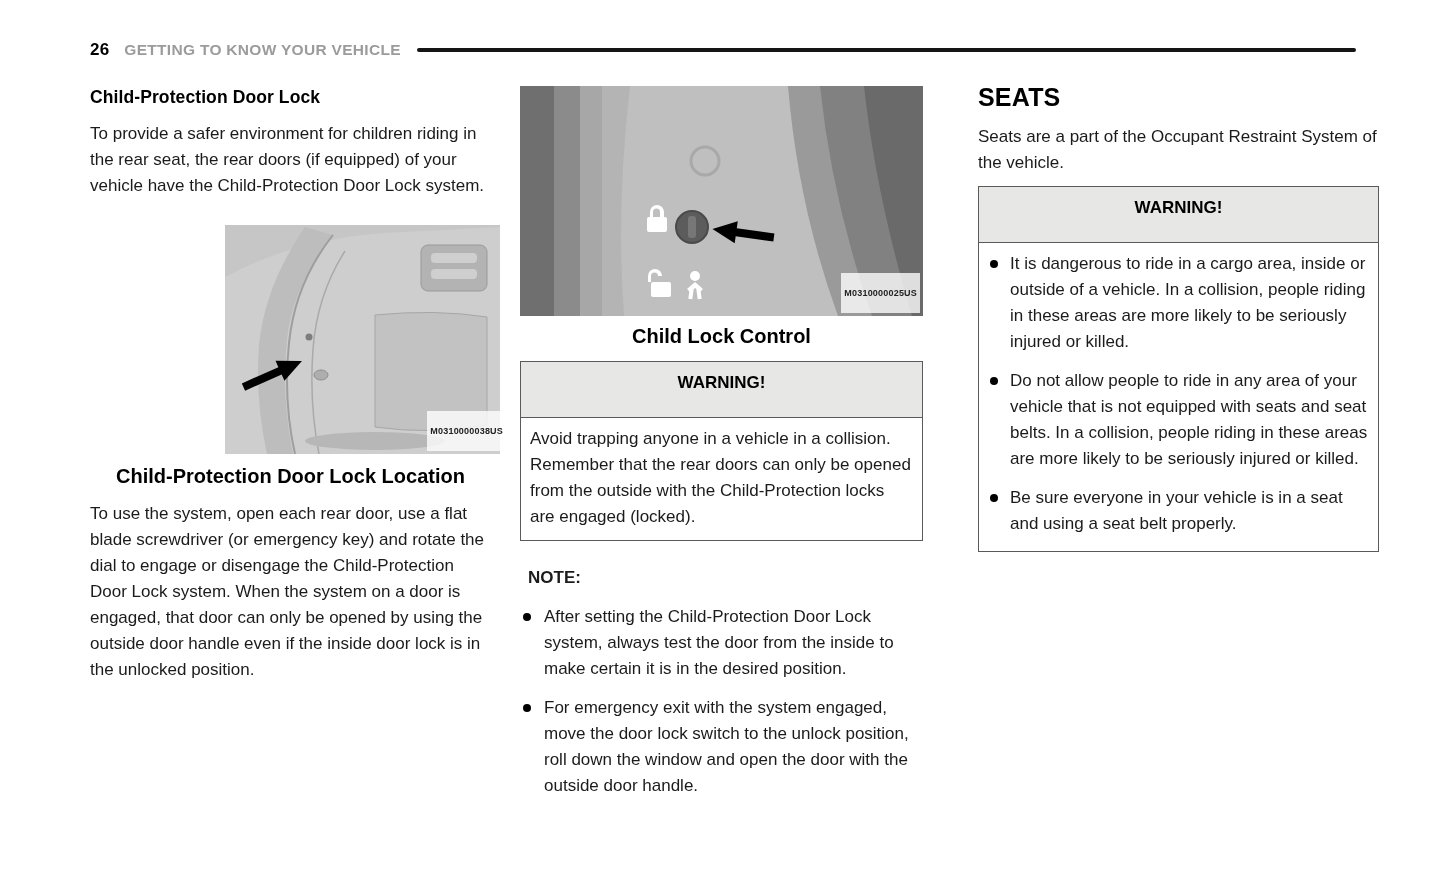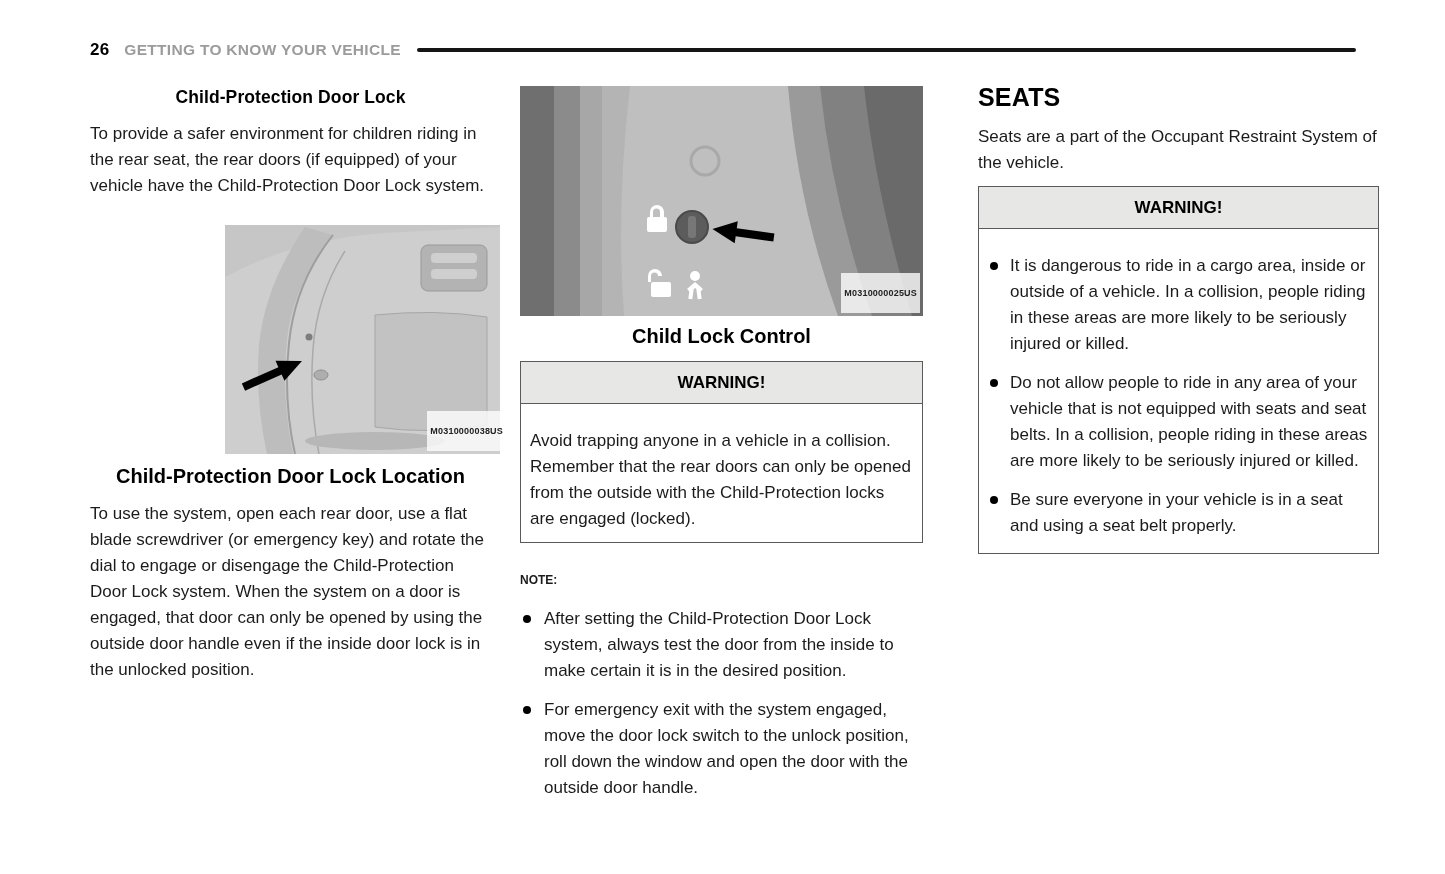--- a/index.html
+++ b/index.html
@@ -20,21 +20,21 @@
   .page-num { font-size: 17px; font-weight: bold; color: #000; letter-spacing: .2px; }
   .section-title { font-size: 15.5px; font-weight: bold; color: #9b9b9b; margin-left: 15px; letter-spacing: .3px; }
   .header-rule { flex: 1; height: 4px; background: #151515; margin-left: 16px; border-radius: 2px; }
 
   
   .col { position: absolute; font-size: 17px; line-height: 26px; }
   #col1 { left: 90px;  top: 84px; width: 401px; }
   #col2 { left: 520px; top: 86px; width: 403px; }
   #col3 { left: 978px; top: 84px; width: 401px; }
 
-  .h-small { font-size: 17.5px; font-weight: bold; color: #000; margin-bottom: 11px; letter-spacing: .1px; text-align: center; }
+  .h-small { font-size: 17.5px; font-weight: bold; color: #000; margin-bottom: 11px; letter-spacing: .1px; }
   .h-big   { font-size: 25px;  font-weight: bold; color: #000; margin-bottom: 14px; letter-spacing: .2px; }
   .para { margin-bottom: 10px; }
 
   
   .figure { position: relative; }
   #fig1 { width: 293px; height: 229px; margin: 26px 0 0 126px; }
   #fig2 { width: 403px; height: 230px; }
   .figure svg { display: block; width: 100%; height: 100%; }
   .fig-code {
     position: absolute; right: 3px; bottom: 3px;
@@ -45,28 +45,28 @@
     text-align: center; font-weight: bold; font-size: 20px;
     margin-top: 7px; margin-bottom: 12px; color: #000;
   }
   #col1 .fig-caption { margin-top: 9px; }
 
   
   .warning-box { border: 1px solid #5a5a5a; background: #fff; }
   .warning-head {
     background: #e7e7e5; border-bottom: 1px solid #5a5a5a;
     text-align: center; font-weight: bold; font-size: 17px;
-    padding: 8px 0 7px 0; color: #000;
+    padding: 8px 0 21px 0; color: #000;
   }
-  .warning-body { padding: 24px 9px 10px 9px; font-size: 17px; line-height: 26px; }
+  .warning-body { padding: 8px 9px 10px 9px; font-size: 17px; line-height: 26px; }
   #col2 .warning-box { margin-top: 12px; }
   #col3 .warning-box { margin-top: 9px; }
 
   
-  .note-label { font-weight: bold; font-size: 12px; margin: 24px 0 13px 0; }
+  .note-label { font-weight: bold; font-size: 17px; margin: 24px 0 13px 8px; }
   .bullet { display: flex; margin-bottom: 13px; }
   .bullet:last-child { margin-bottom: 4px; }
   .bullet .dot {
     flex: none; width: 8px; height: 8px; border-radius: 50%;
     background: #000; margin: 9px 13px 0 3px;
   }
   .warning-body .bullet .dot { margin-left: 2px; margin-right: 12px; }
 </style>
 </head>
 <body>

